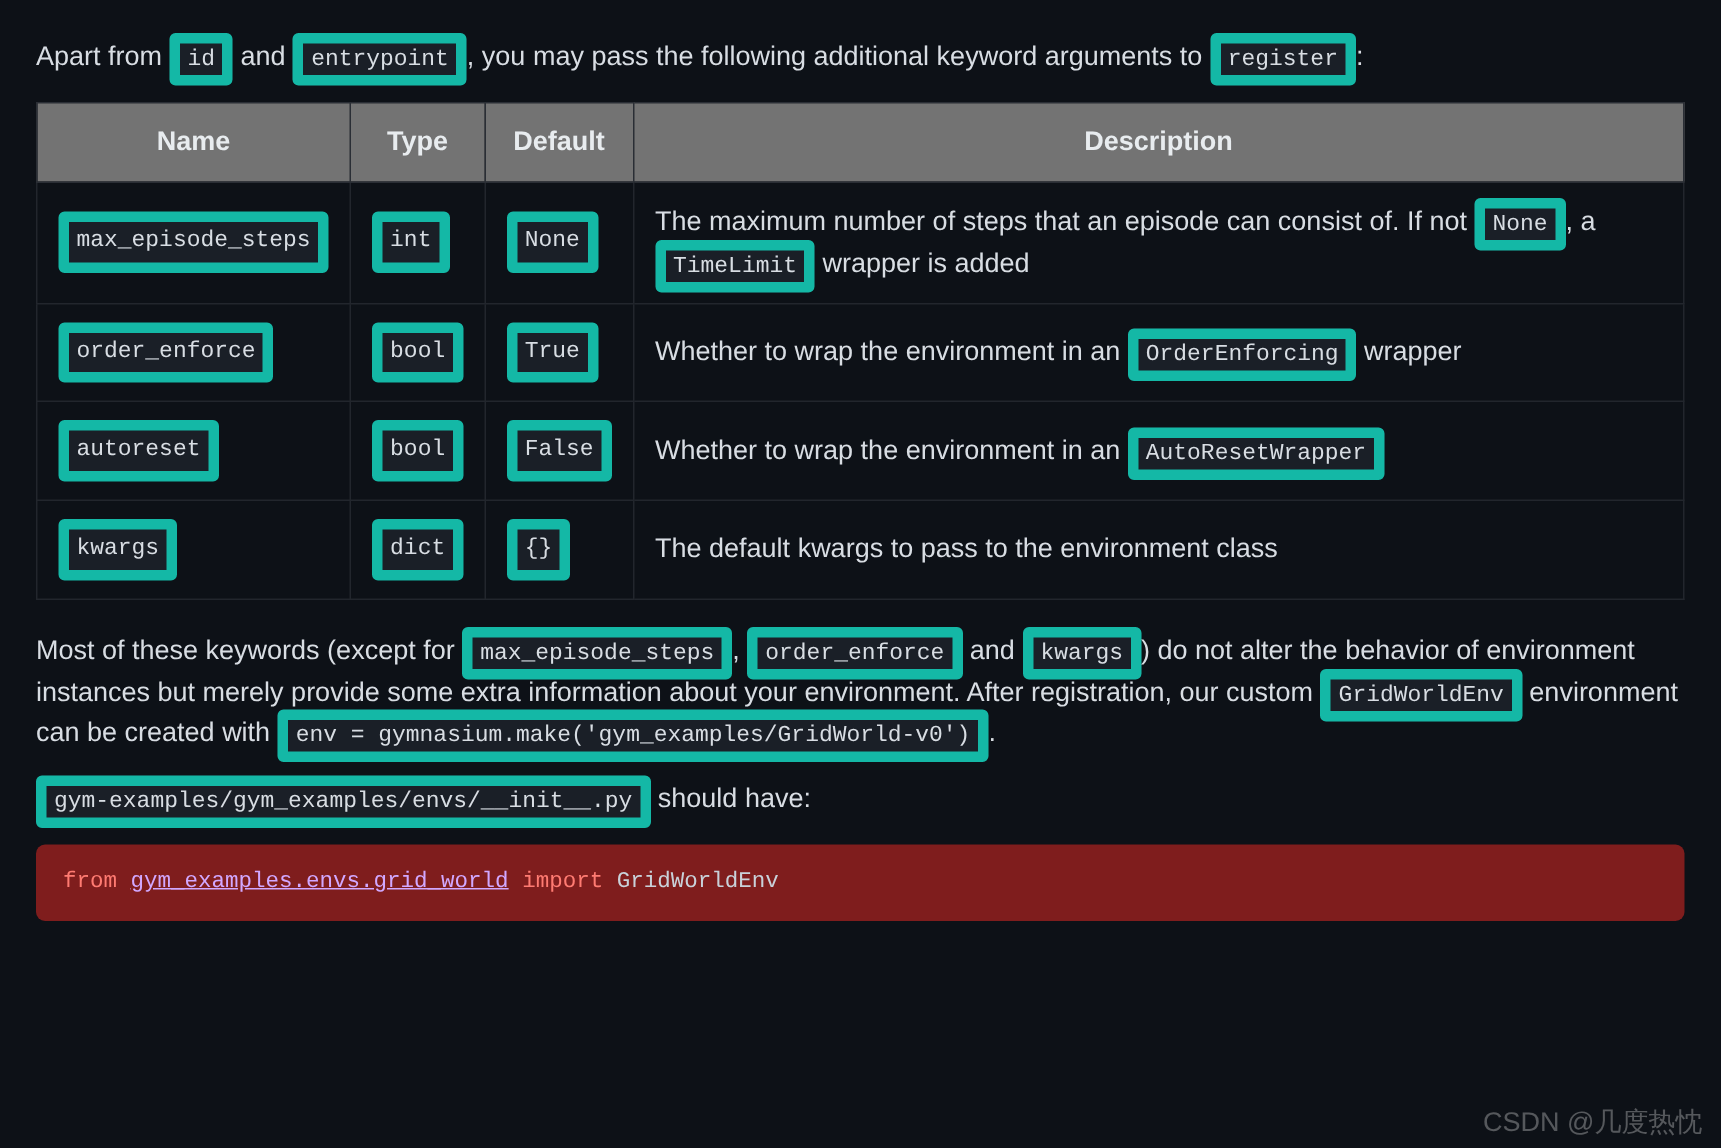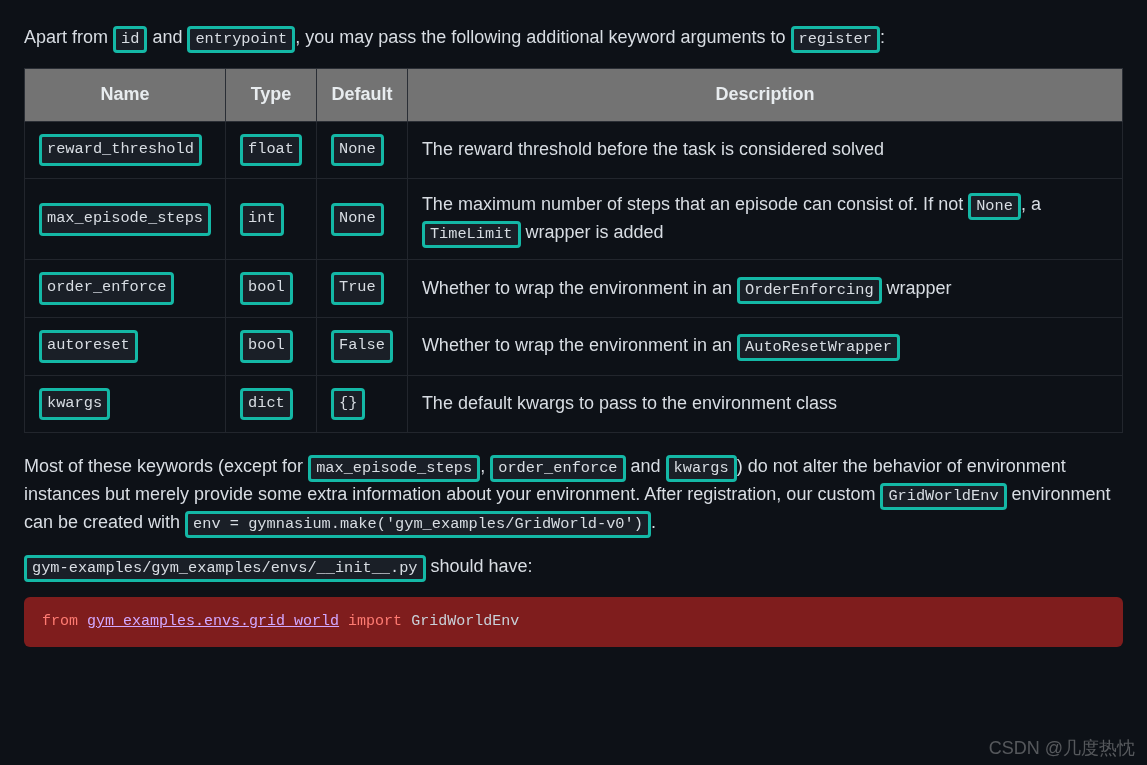--- a/index.html
+++ b/index.html
@@ -11,21 +11,21 @@
     font-family: -apple-system, BlinkMacSystemFont, "Segoe UI", Helvetica, Arial, sans-serif;
     font-size: 18px;
     line-height: 1.55;
     width: 1147px;
   }
   p { margin: 0 0 16px 0; }
   code.inline {
     font-family: "SFMono-Regular", Consolas, "Liberation Mono", Menlo, monospace;
     font-size: 0.85em;
     background: #1a1f27;
-    border: 3px solid #14b8a6;
+    border: 7px solid #14b8a6;
     border-radius: 4px;
     padding: 1px 5px 2px 5px;
     color: #d8dde3;
     white-space: nowrap;
   }
   table {
     border-collapse: collapse;
     width: 100%;
     margin: 14px 0 20px 0;
     font-size: 18px;
@@ -80,26 +80,20 @@
   <thead>
     <tr>
       <th>Name</th>
       <th>Type</th>
       <th>Default</th>
       <th>Description</th>
     </tr>
   </thead>
   <tbody id="table-body">
       <tr>
-        <td><code class="inline">reward_threshold</code></td>
-        <td><code class="inline">float</code></td>
-        <td><code class="inline">None</code></td>
-        <td>The reward threshold before the task is considered solved</td>
-      </tr>
-      <tr>
         <td><code class="inline">max_episode_steps</code></td>
         <td><code class="inline">int</code></td>
         <td><code class="inline">None</code></td>
         <td>The maximum number of steps that an episode can consist of. If not <code class="inline">None</code>, a <code class="inline">TimeLimit</code> wrapper is added</td>
       </tr>
       <tr>
         <td><code class="inline">order_enforce</code></td>
         <td><code class="inline">bool</code></td>
         <td><code class="inline">True</code></td>
         <td>Whether to wrap the environment in an <code class="inline">OrderEnforcing</code> wrapper</td>

